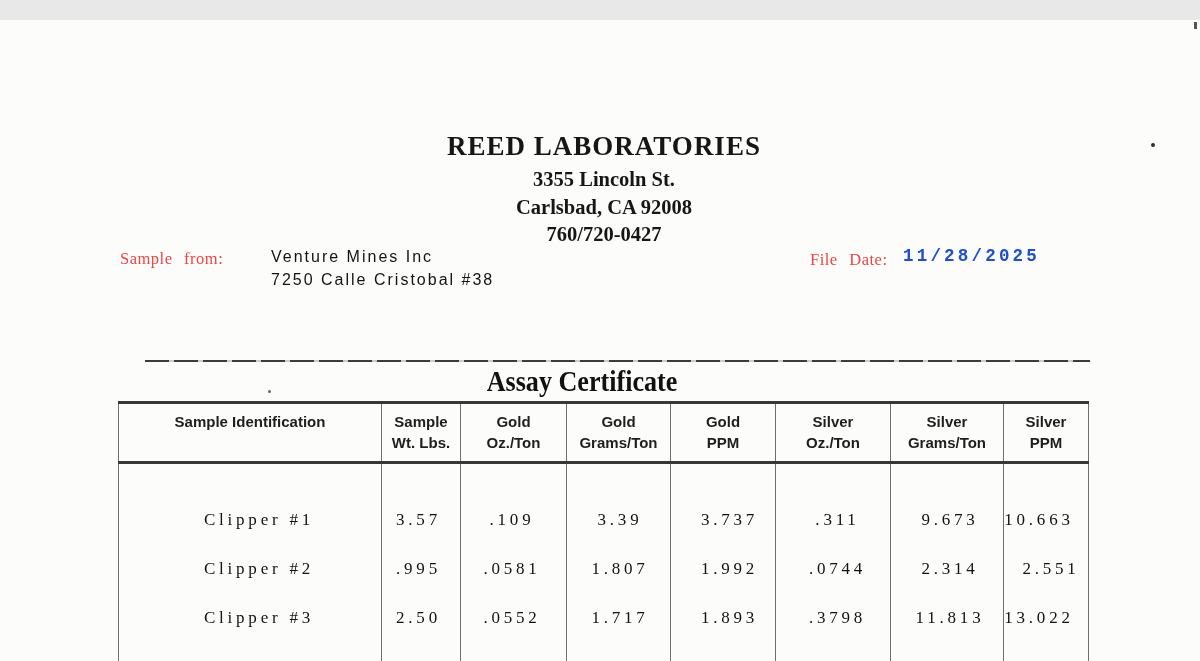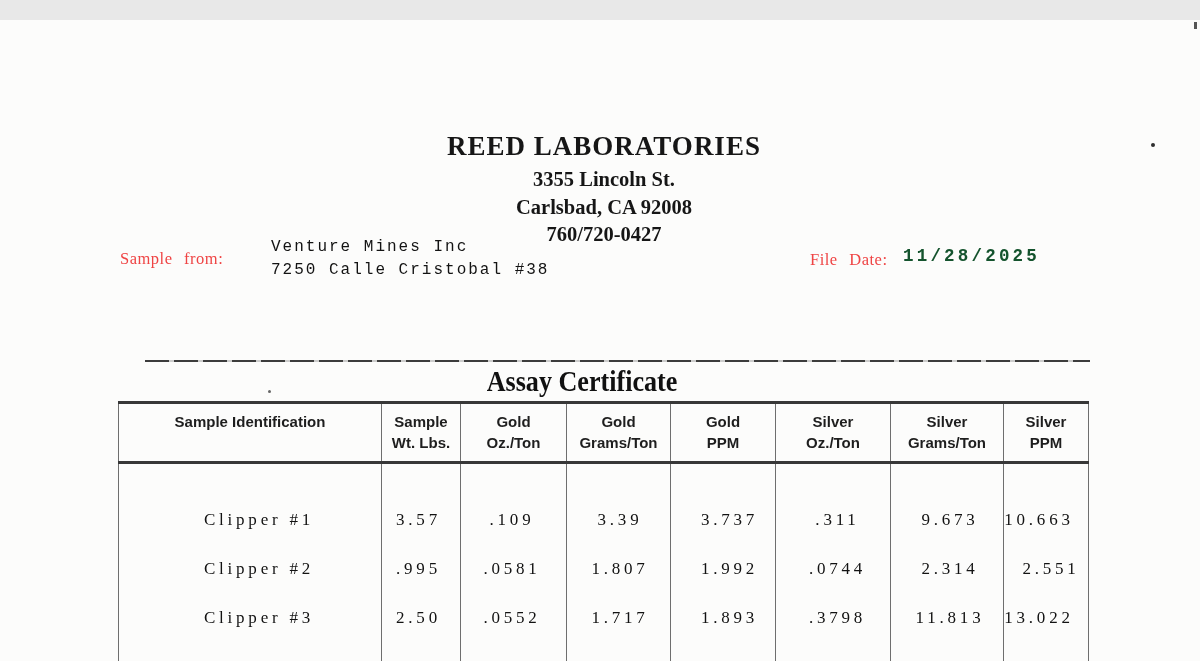--- a/index.html
+++ b/index.html
@@ -12,28 +12,28 @@
   .lh-name{font-size:27px;font-weight:bold;letter-spacing:1px;line-height:30px;}
   .lh-line{font-size:20.5px;font-weight:bold;line-height:27.5px;}
   .lh-line.first{margin-top:5px;}
   
   .faded-label{
     position:absolute;font-size:16.5px;color:#ef4444;word-spacing:7px;letter-spacing:.5px;
   }
   .sample-label{left:120px;top:229px;}
   .filedate-label{left:810px;top:230px;}
   .sample-block{
-    position:absolute;left:271px;top:216px;
-    font-family:Liberation Mono, monospace;font-size:16px;letter-spacing:2px;
+    position:absolute;left:271px;top:226px;
+    font-family:Liberation Sans, sans-serif;font-size:16px;letter-spacing:2px;
     line-height:22.6px;white-space:pre;color:#131313;
   }
   .filedate-value{
     position:absolute;left:903px;top:226px;
     font-family:"Liberation Mono",monospace;font-size:17.5px;letter-spacing:3.2px;
-    font-weight:bold;color:#14532d;white-space:nowrap;text-align:right;
+    font-weight:bold;color:#1d4ed8;white-space:nowrap;text-align:right;
   }
   
   .title-rule{
     position:absolute;top:340px;left:145px;width:945px;height:2px;
     background:repeating-linear-gradient(90deg,#3c3c3c 0 24px,rgba(60,60,60,.25) 24px 29px);
   }
   .cert-title{
     position:absolute;top:345px;left:582px;transform:translateX(-50%) scaleX(.9);
     transform-origin:center top;font-size:29px;font-weight:bold;white-space:nowrap;color:#111;
   }

